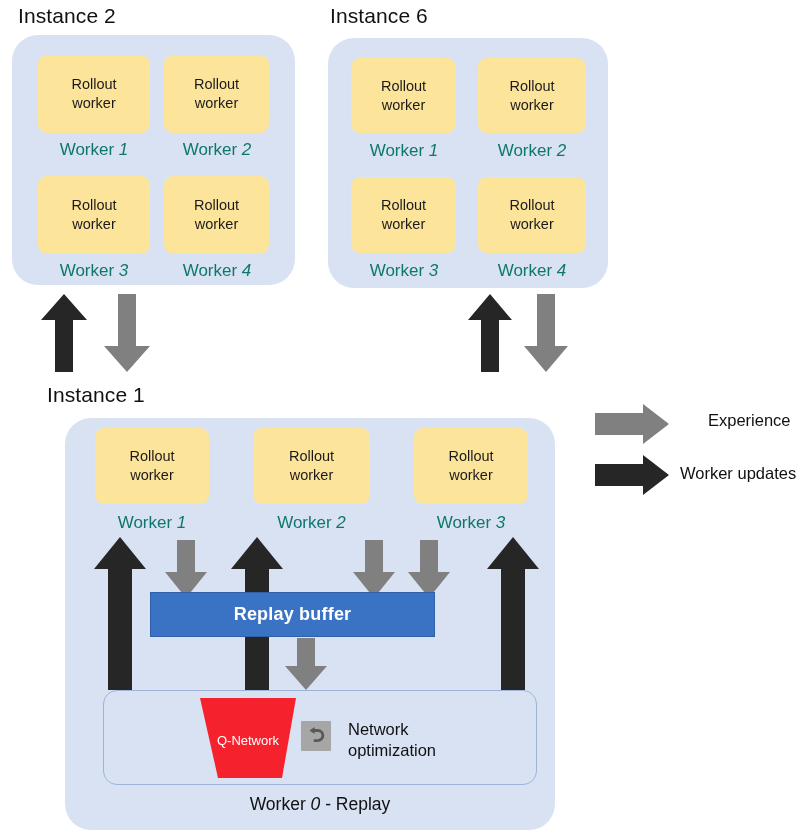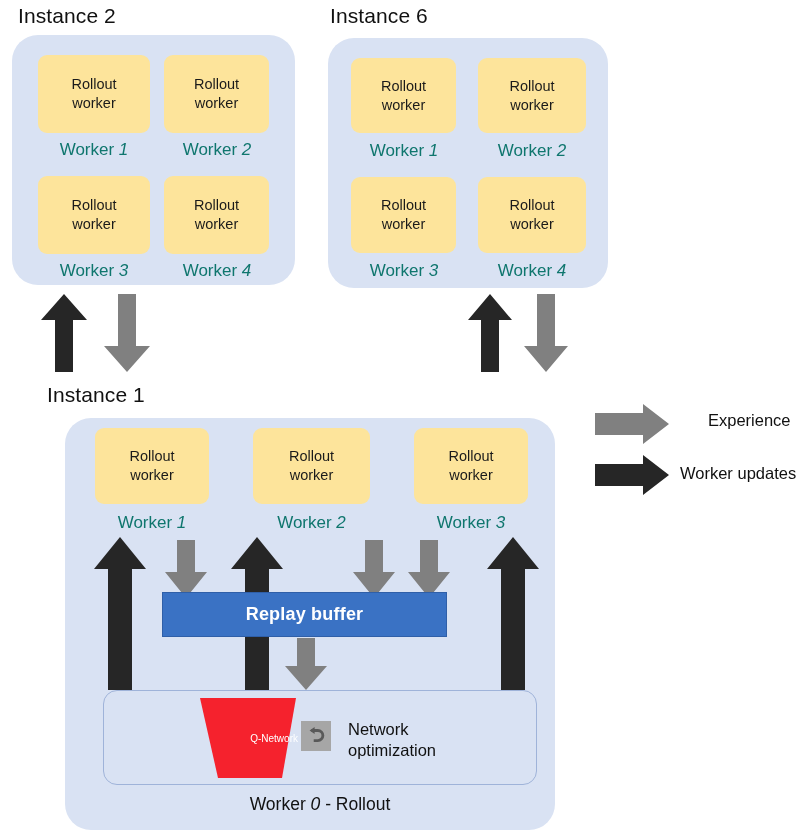--- a/index.html
+++ b/index.html
@@ -70,23 +70,23 @@
   
   .driver-box {
     position: absolute;
     border: 1px solid #9fb3d9;
     border-radius: 14px;
     background: transparent;
   }
   .qnet-label {
     position: absolute;
     color: #fff;
-    font-size: 10px;
-    white-space: nowrap;
-    text-align: right;
+    font-size: 13px;
+    white-space: nowrap;
+    text-align: center;
   }
   .netopt-label {
     position: absolute;
     font-size: 16.5px;
     line-height: 1.3;
     color: #111;
     white-space: nowrap;
   }
   .driver-caption {
     position: absolute;
@@ -270,21 +270,21 @@
       <polygon points="12,0 30,0 30,32 42,32 21,58 0,32 12,32" fill="#808080"></polygon>
     </svg>
   </div>
 
   <div class="arrow" style="left:487px; top:537px; width:52px; height:153px;">
     <svg viewBox="0 0 52 153" preserveAspectRatio="none">
       <polygon points="26,0 52,32 38,32 38,153 14,153 14,32 0,32" fill="#262626"></polygon>
     </svg>
   </div>
 
-  <div class="replay-buffer" style="left:162px; top:592px; width:285px; height:45px;">
+  <div class="replay-buffer" style="left:150px; top:592px; width:285px; height:45px;">
     <span>Replay buffer</span>
   </div>
 
   <div class="arrow" style="left:285px; top:638px; width:42px; height:52px;">
     <svg viewBox="0 0 42 52" preserveAspectRatio="none">
       <polygon points="12,0 30,0 30,28 42,28 21,52 0,28 12,28" fill="#808080"></polygon>
     </svg>
   </div>
 
   <div class="driver-box" style="left:103px; top:690px; width:434px; height:95px;"></div>
@@ -301,21 +301,21 @@
       <path d="M7 6 H14 A5.2 5.2 0 0 1 14 17 H9.5" fill="none" stroke="#595959" stroke-width="3.1" stroke-linecap="butt"></path>
       <polygon points="10.5,2.2 10.5,9.8 5.0,6.0" fill="#595959"></polygon>
     </svg>
   </div>
   <div class="netopt-label" style="left:348px; top:719px;">
     <div>Network</div>
     <div>optimization</div>
   </div>
 
   <div class="driver-caption" style="left:103px; top:794px; width:434px;">
-    <span>Worker </span><i>0</i><span> - Rollout</span>
+    <span>Worker </span><i>0</i><span> - Replay</span>
   </div>
 
   <div class="arrow" style="left:595px; top:404px; width:74px; height:40px;">
     <svg viewBox="0 0 74 40" preserveAspectRatio="none">
       <polygon points="0,9 48,9 48,0 74,20 48,40 48,31 0,31" fill="#808080"></polygon>
     </svg>
   </div>
   <div class="legend-text" style="left:680px; top:411px;margin-left:28px;">Experience</div>
 
   <div class="arrow" style="left:595px; top:455px; width:74px; height:40px;">

